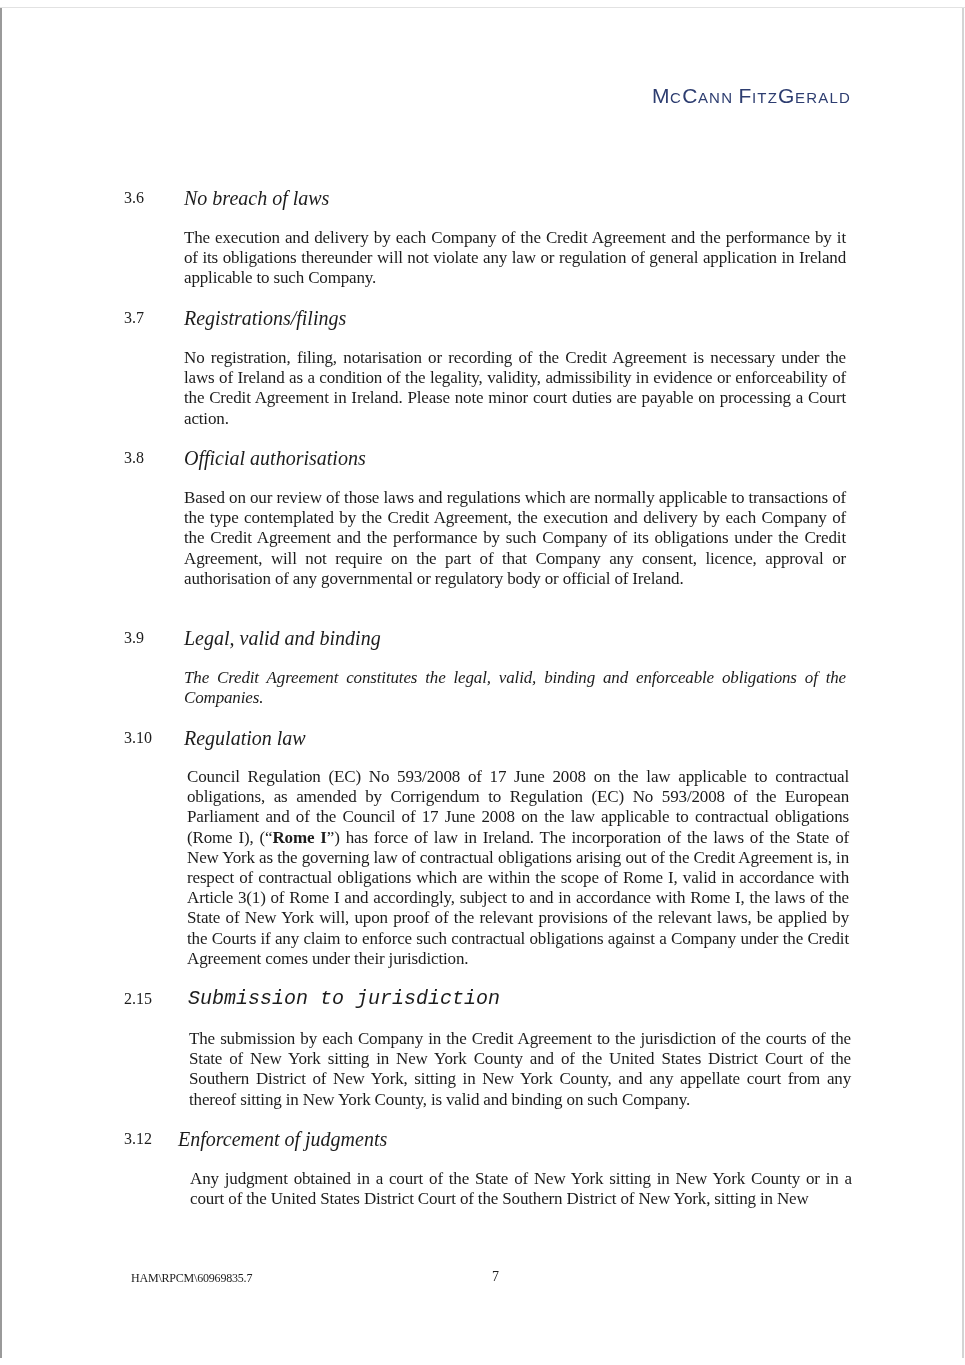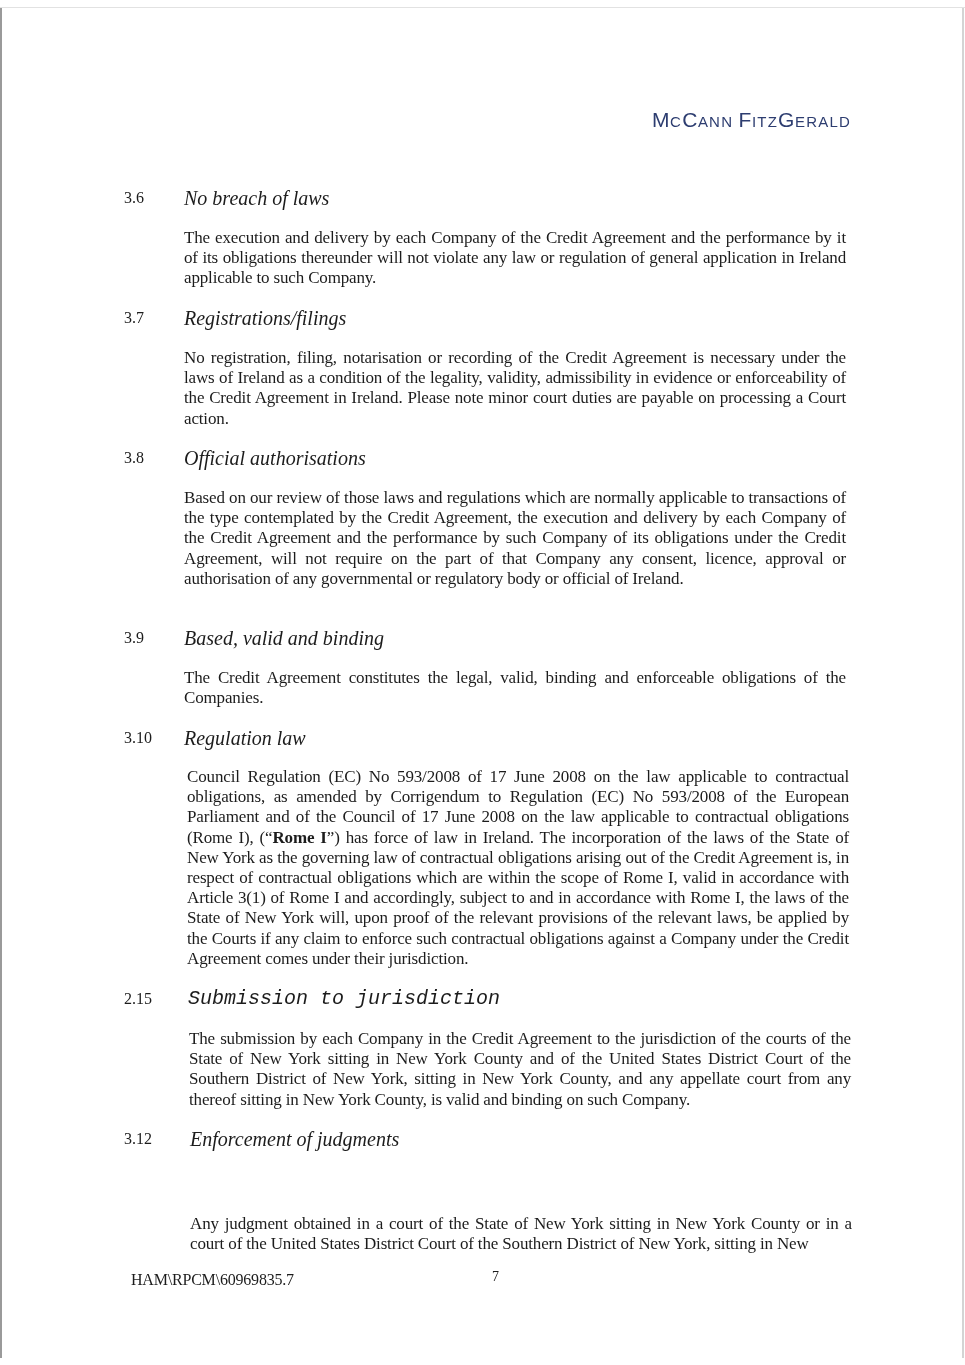--- a/index.html
+++ b/index.html
@@ -8,40 +8,40 @@
       font-family: "Liberation Serif", "DejaVu Serif", serif;
       color: #1c1c1c;
     }
     .edge-left { position: absolute; left: 0; top: 8px; width: 2px; height: 1350px; background: #9a9a9a; }
     .edge-right { position: absolute; right: 1px; top: 8px; width: 2px; height: 1350px; background: #d4d4d4; }
     .edge-top { position: absolute; left: 0; top: 7px; width: 965px; height: 1px; background: #e2e2e2; }
 
     .logo {
       position: absolute; left: 652px; top: 84px;
       font-family: "Liberation Sans", "DejaVu Sans", sans-serif;
-      color: #2d3d70; font-size: 21px; letter-spacing: 0.6px; white-space: nowrap; margin-top: 24px;
+      color: #2d3d70; font-size: 21px; letter-spacing: 0.6px; white-space: nowrap;
     }
     .logo .sc { font-size: 15px; letter-spacing: 1.2px; }
 
     .section { position: absolute; left: 0; width: 965px; }
     .sec-num {
       position: absolute; left: 124px; font-size: 16px; line-height: 20px; text-align: right;
     }
     .sec-title {
       position: absolute; left: 184px; font-size: 20px; font-style: italic; line-height: 20px;
       white-space: nowrap;
     }
     .para {
       position: absolute; left: 184px; width: 662px; font-size: 17px; line-height: 20.2px;
       text-align: justify; letter-spacing: -0.15px;
     }
     .para b { font-weight: bold; font-family: Liberation Serif, serif; }
 
     .footer-ref {
-      position: absolute; left: 131px; top: 1271px; font-size: 16px; letter-spacing: -0.2px;
+      position: absolute; left: 131px; top: 1271px; font-size: 12px; letter-spacing: -0.2px;
     }
     .footer-page {
       position: absolute; left: 492px; top: 1269px; font-size: 14px;
     }
   </style>
 </head>
 <body>
 
 <div class="edge-top"></div>
 <div class="edge-left"></div>
@@ -64,36 +64,36 @@
 </div>
 
 <div class="section" style="top:448px;">
   <span class="sec-num">3.8</span>
   <span class="sec-title">Official authorisations</span>
   <div class="para" style="top:40px;">Based on our review of those laws and regulations which are normally applicable to transactions of the type contemplated by the Credit Agreement, the execution and delivery by each Company of the Credit Agreement and the performance by such Company of its obligations under the Credit Agreement, will not require on the part of that Company any consent, licence, approval or authorisation of any governmental or regulatory body or official of Ireland.</div>
 </div>
 
 <div class="section" style="top:628px;">
   <span class="sec-num">3.9</span>
-  <span class="sec-title">Based, valid and binding</span>
-  <div class="para" style="top:40px;">The Credit Agreement constitutes the legal, valid, binding and enforceable obligations of the Companies.</div>
+  <span class="sec-title">Legal, valid and binding</span>
+  <div class="para" style="top:40px;font-style:italic;">The Credit Agreement constitutes the legal, valid, binding and enforceable obligations of the Companies.</div>
 </div>
 
 <div class="section" style="top:728px;">
   <span class="sec-num">3.10</span>
   <span class="sec-title">Regulation law</span>
   <div class="para" style="top:39px; left:187px; width:662px;"><span>Council Regulation (EC) No 593/2008 of 17 June 2008 on the law applicable to contractual obligations, as amended by Corrigendum to Regulation (EC) No 593/2008 of the European Parliament and of the Council of 17 June 2008 on the law applicable to contractual obligations (Rome I), (“</span><b>Rome I</b><span>”) has force of law in Ireland.  The incorporation of the laws of the State of New York as the governing law of contractual obligations arising out of the Credit Agreement is, in respect of contractual obligations which are within the scope of Rome I, valid in accordance with Article 3(1) of Rome I and accordingly, subject to and in accordance with Rome I, the laws of the State of New York will, upon proof of the relevant provisions of the relevant laws, be applied by the Courts if any claim to enforce such contractual obligations against a Company under the Credit Agreement comes under their jurisdiction.</span></div>
 </div>
 
 <div class="section" style="top:989px;">
   <span class="sec-num">2.15</span>
   <span class="sec-title" style="left:188px;font-family:Liberation Mono, monospace;">Submission to jurisdiction</span>
   <div class="para" style="top:40px; left:189px; width:662px;">The submission by each Company in the Credit Agreement to the jurisdiction of the courts of the State of New York sitting in  New York County and of the United States District Court of the Southern District of New York, sitting in New York County, and any appellate court from any thereof sitting in New York County, is valid and binding on such Company.</div>
 </div>
 
 <div class="section" style="top:1129px;">
   <span class="sec-num">3.12</span>
-  <span class="sec-title" style="left:190px;text-align:right;">Enforcement of judgments</span>
-  <div class="para" style="top:40px; left:190px; width:662px;margin-top:45px;">Any judgment obtained in a court of the State of New York sitting in New York County or in a court of the United States District Court of the Southern District of New York, sitting in New</div>
+  <span class="sec-title" style="left:178px;text-align:right;">Enforcement of judgments</span>
+  <div class="para" style="top:40px; left:190px; width:662px;">Any judgment obtained in a court of the State of New York sitting in New York County or in a court of the United States District Court of the Southern District of New York, sitting in New</div>
 </div>
 
 <div class="footer-ref">HAM\RPCM\60969835.7</div>
 <div class="footer-page">7</div>
 
 </body></html>

